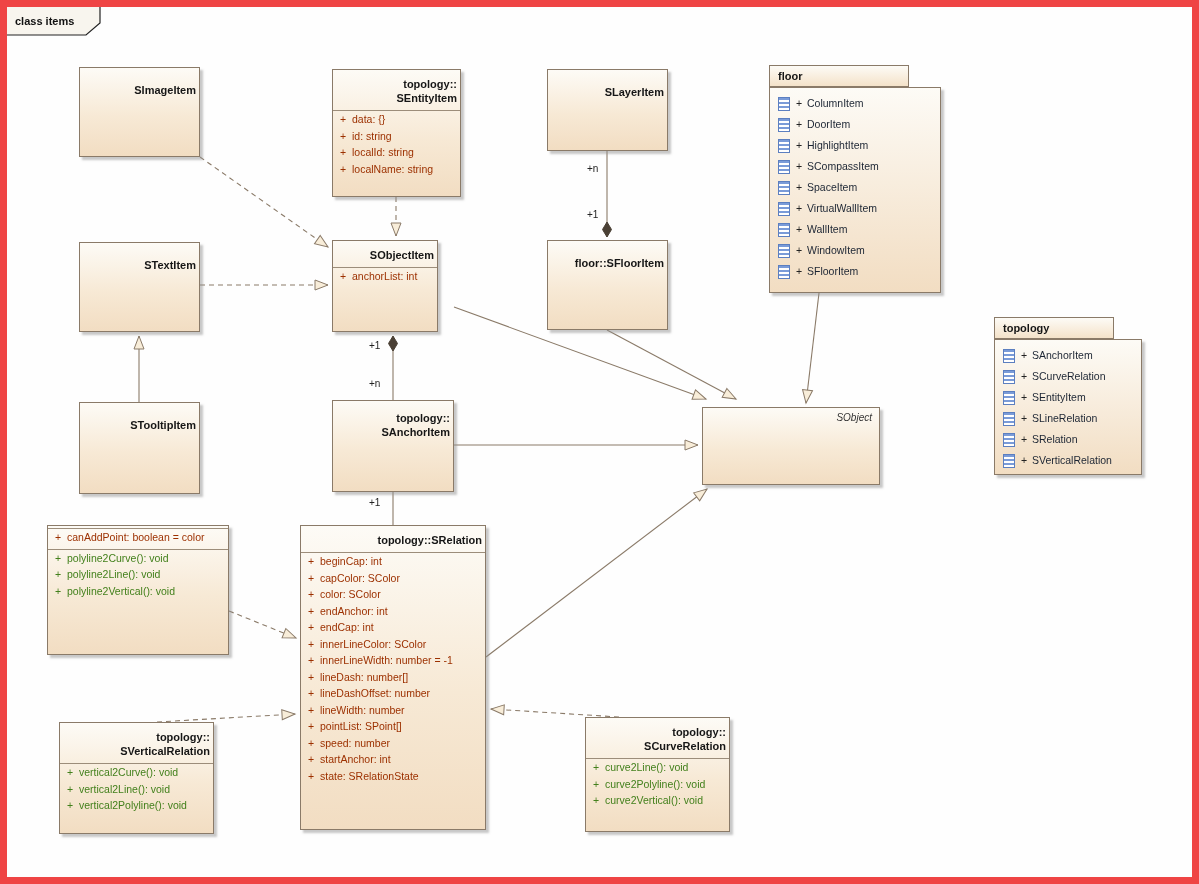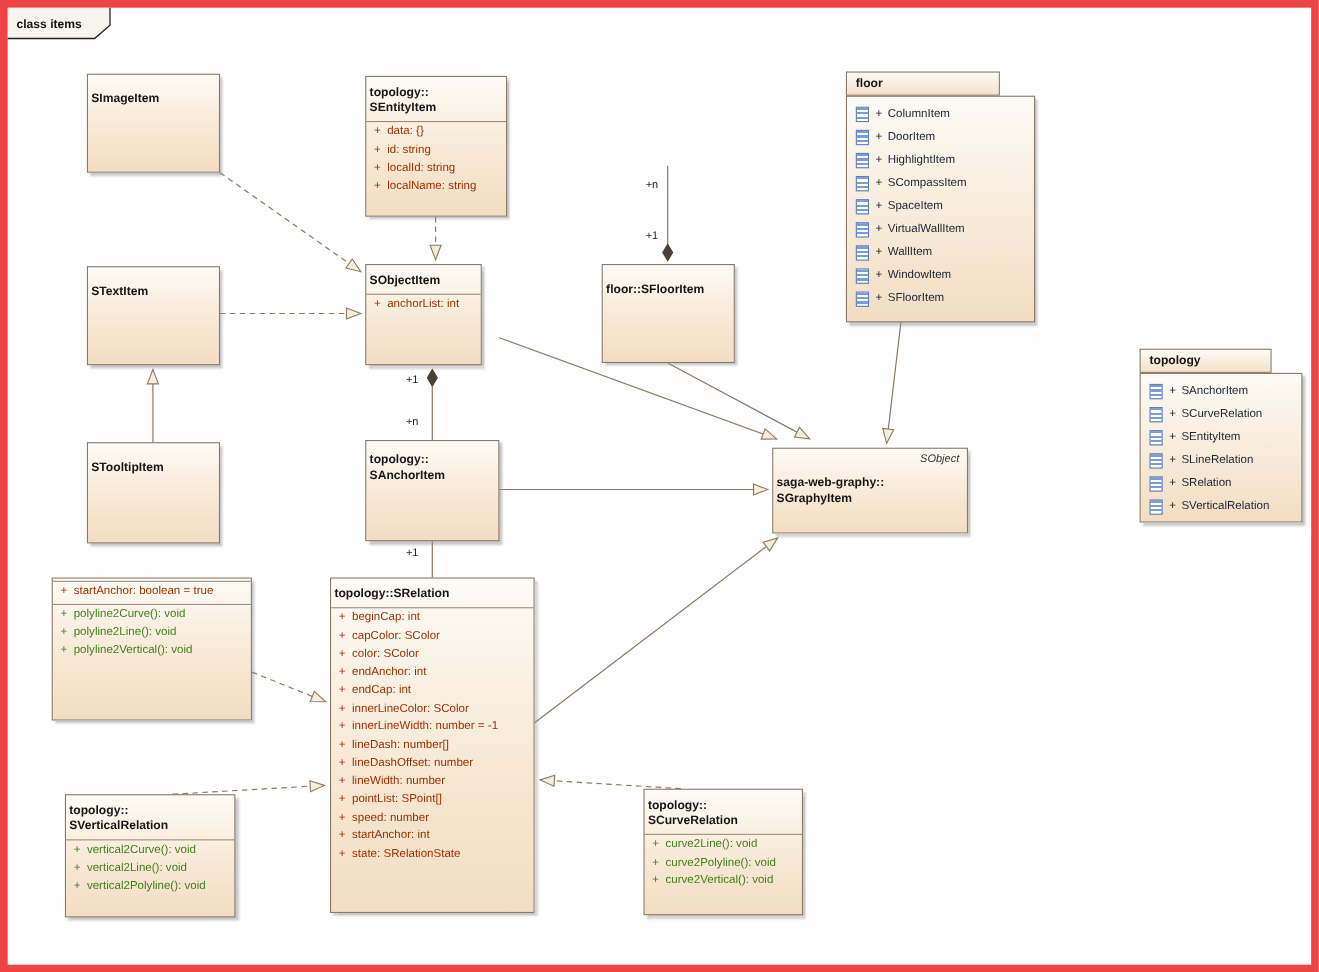--- a/index.html
+++ b/index.html
@@ -3,21 +3,21 @@
 <meta charset="utf-8">
 <style>
   html,body{margin:0;padding:0;background:#e9e9e9;}
   #canvas{position:relative;width:1199px;height:884px;background:#fefefe;
     border:7px solid #ef4444;box-sizing:border-box;overflow:hidden;
     font-family:"Liberation Sans","DejaVu Sans",sans-serif;}
   .wires{position:absolute;left:0;top:0;z-index:1;}
   .cls{position:absolute;z-index:2;box-sizing:border-box;border:1px solid #8a7a68;
     background:linear-gradient(180deg,#fdfbf6 0%,#f7e9d5 55%,#f2ddc2 100%);
     box-shadow:3px 3px 2px rgba(145,145,145,.5);}
-  .hdr{font-weight:bold;font-size:11px;line-height:14px;color:#161616;text-align:left;
+  .hdr{font-weight:bold;font-size:11px;line-height:14px;color:#161616;text-align:right;
     padding:7px 3px 3px;}
   .cls-empty .hdr{padding-top:15px;}
   .divider{border-top:1px solid #9c8d7a;margin:2px 0 1px;}
   .row{display:flex;align-items:baseline;font-size:10.5px;line-height:15.5px;
     padding:0 4px 1px 7px;white-space:nowrap;}
   .vis{width:12px;flex:none;}
   .attr{color:#9c3000;}
   .meth{color:#43801c;}
   .stereo{position:absolute;top:4px;right:7px;font-size:10px;font-style:italic;
     font-weight:normal;color:#333;}
@@ -105,20 +105,25 @@
     <div class="row attr">
         <span class="vis">+</span>
         <span>localId: string</span>
       </div>
     <div class="row attr">
         <span class="vis">+</span>
         <span>localName: string</span>
       </div>
   </div>
 
+  <div class="cls cls-empty" style="left:540px;top:62px;width:121px;height:82px">
+    <div class="hdr">
+        <div>SLayerItem</div>
+      </div>
+  </div>
 
   <div class="pkg" style="left:762px;top:58px;width:175px;height:230px">
     <div class="pkg-tab" style="width:140px;height:22px"><span>floor</span></div>
     <div class="pkg-body" style="left:0;top:22px;width:172px;height:206px">
       <div class="pkg-row">
           <span class="pkg-icon"></span>
           <span class="pvis">+</span>
           <span>ColumnItem</span>
         </div>
       <div class="pkg-row">
@@ -195,27 +200,23 @@
 
   <div class="cls" style="left:325px;top:393px;width:122px;height:92px">
     <div class="hdr" style="padding-top:10px">
       <div>topology::</div>
       <div>SAnchorItem</div>
     </div>
   </div>
 
   <div class="cls" style="left:695px;top:400px;width:178px;height:78px">
     <span class="stereo">SObject</span>
-    <div class="hdr" style="padding-top:24px">
-      <div>saga-web-graphy::</div>
-      <div>SGraphyItem</div>
-    </div>
-  </div>
-
-  <div class="pkg" style="left:1029px;top:310px;width:151px;height:152px">
+  </div>
+
+  <div class="pkg" style="left:987px;top:310px;width:151px;height:152px">
     <div class="pkg-tab" style="width:120px;height:22px"><span>topology</span></div>
     <div class="pkg-body" style="left:0;top:22px;width:148px;height:136px">
       <div class="pkg-row">
           <span class="pkg-icon"></span>
           <span class="pvis">+</span>
           <span>SAnchorItem</span>
         </div>
       <div class="pkg-row">
           <span class="pkg-icon"></span>
           <span class="pvis">+</span>
@@ -241,21 +242,21 @@
           <span class="pvis">+</span>
           <span>SVerticalRelation</span>
         </div>
     </div>
   </div>
 
   <div class="cls" style="left:40px;top:518px;width:182px;height:130px">
     <div class="divider"></div>
     <div class="row attr">
         <span class="vis">+</span>
-        <span>startAnchor: boolean = true</span>
+        <span>canAddPoint: boolean = color</span>
       </div>
     <div class="divider"></div>
     <div class="row meth">
         <span class="vis">+</span>
         <span>polyline2Curve(): void</span>
       </div>
     <div class="row meth">
         <span class="vis">+</span>
         <span>polyline2Line(): void</span>
       </div>

